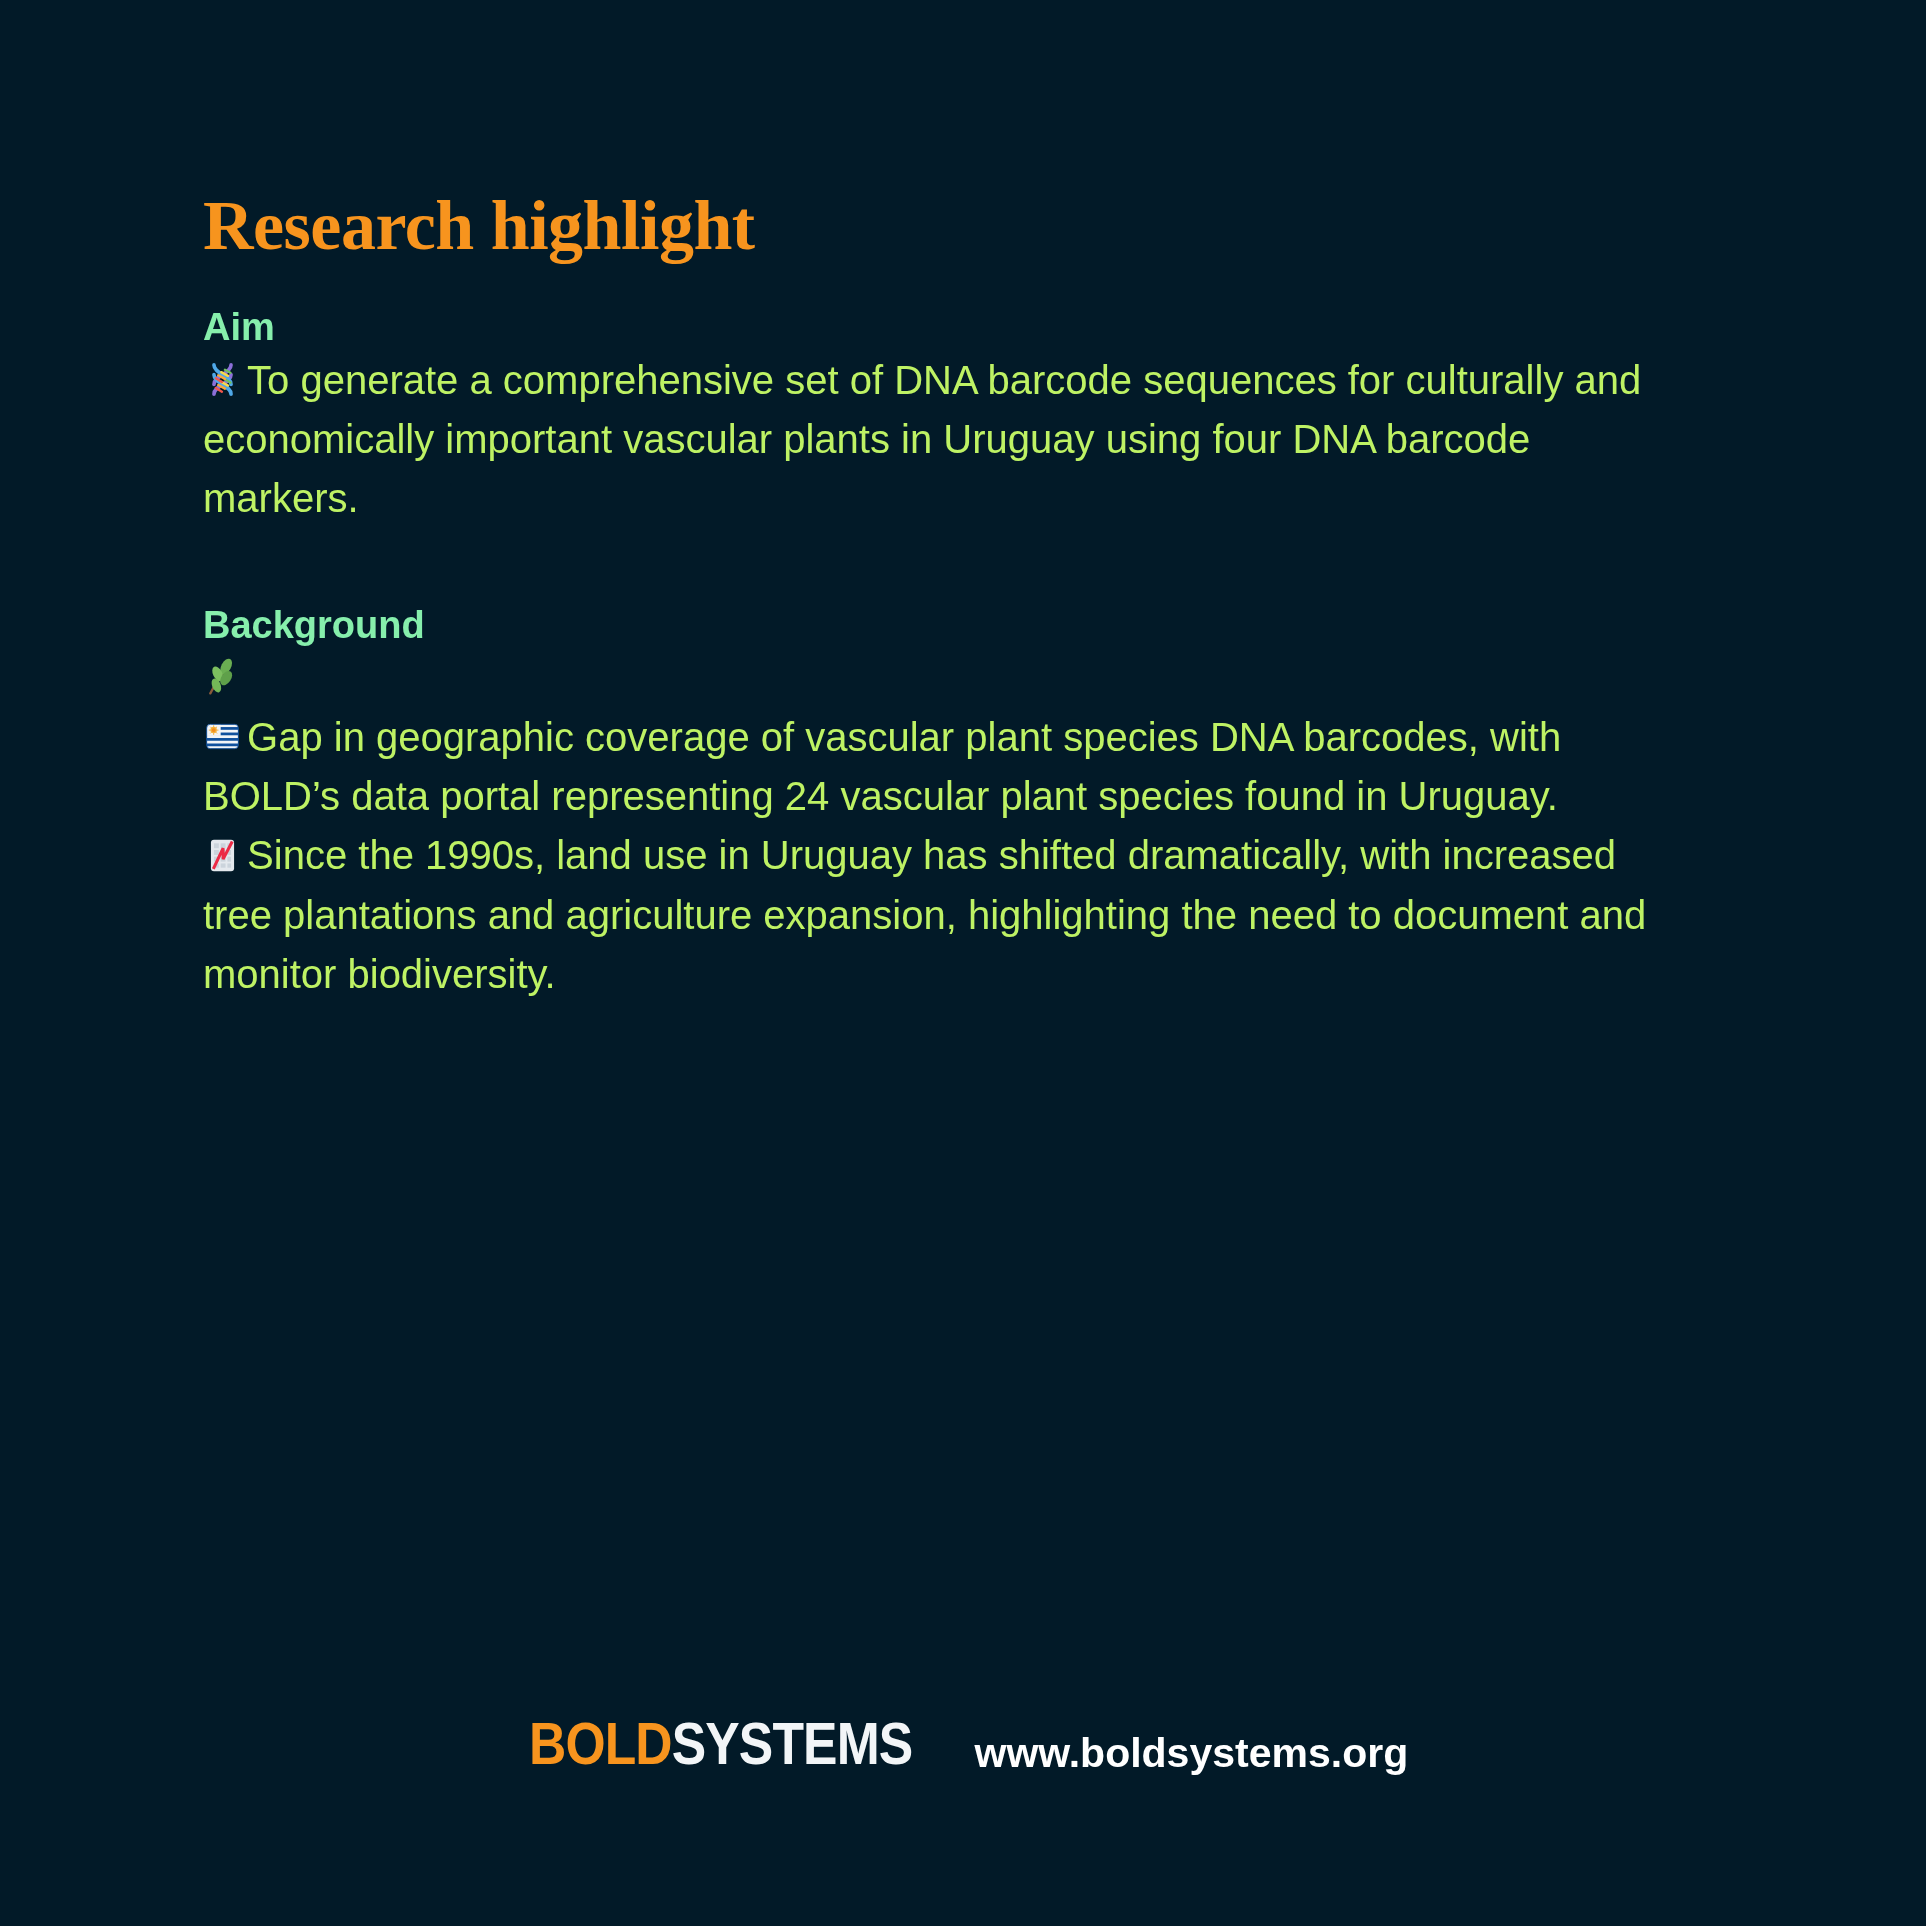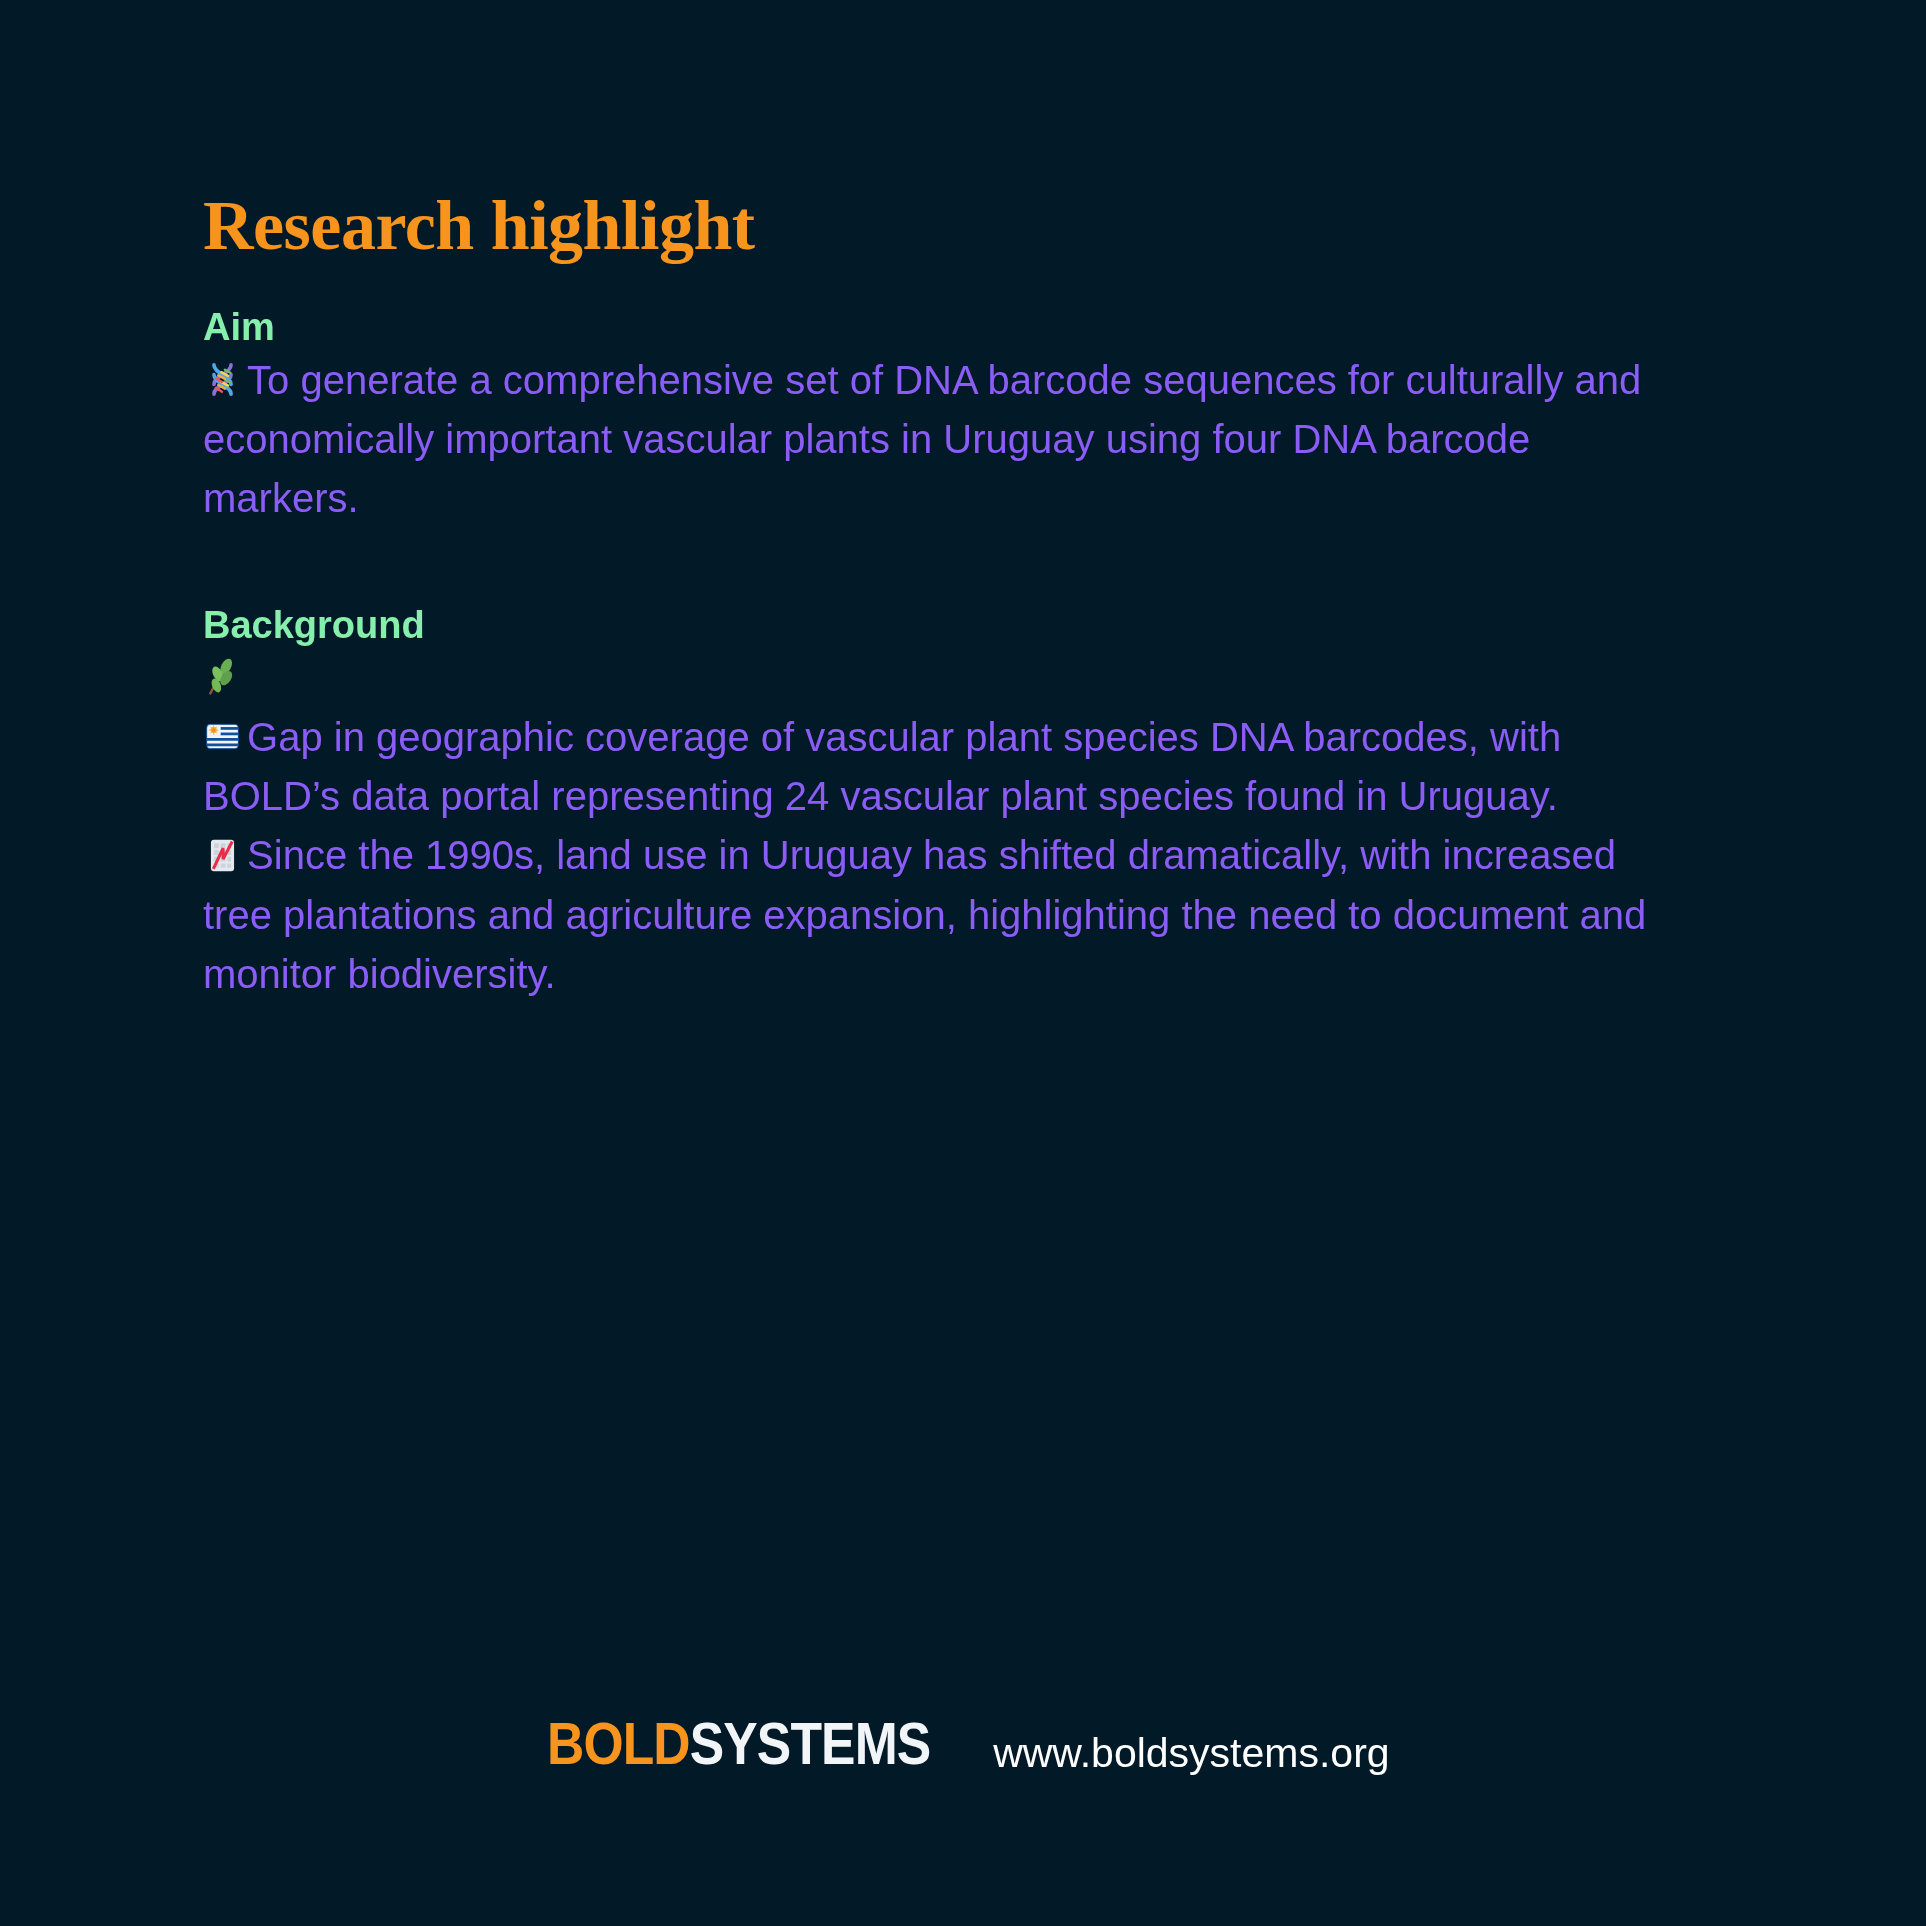--- a/index.html
+++ b/index.html
@@ -47,21 +47,21 @@
 
   .section-heading {
     color: #86efac;
     font-size: 38px;
     font-weight: bold;
     line-height: 1.12;
     margin: 0 0 2.1px 0;
   }
 
   .section-body {
-    color: #8b5cf6;
+    color: #bef264;
     font-size: 40px;
     font-weight: 400;
     line-height: 1.48;
     margin: 0;
   }
 
   .spacer-block {
     height: 76px;
   }
 
@@ -95,21 +95,21 @@
     white-space: nowrap;
     transform: scaleX(0.86);
     transform-origin: left bottom;
   }
   .logo-bold { color: #F7941E; }
   .logo-systems { color: #F2F5F7; }
 
   .site-url {
     color: #FFFFFF;
     font-size: 41px;
-    font-weight: 400;
+    font-weight: 700;
     line-height: 1;
     white-space: nowrap;
   }
 </style>
 </head>
 <body>
 
 <div class="card">
 
   <div class="content">

